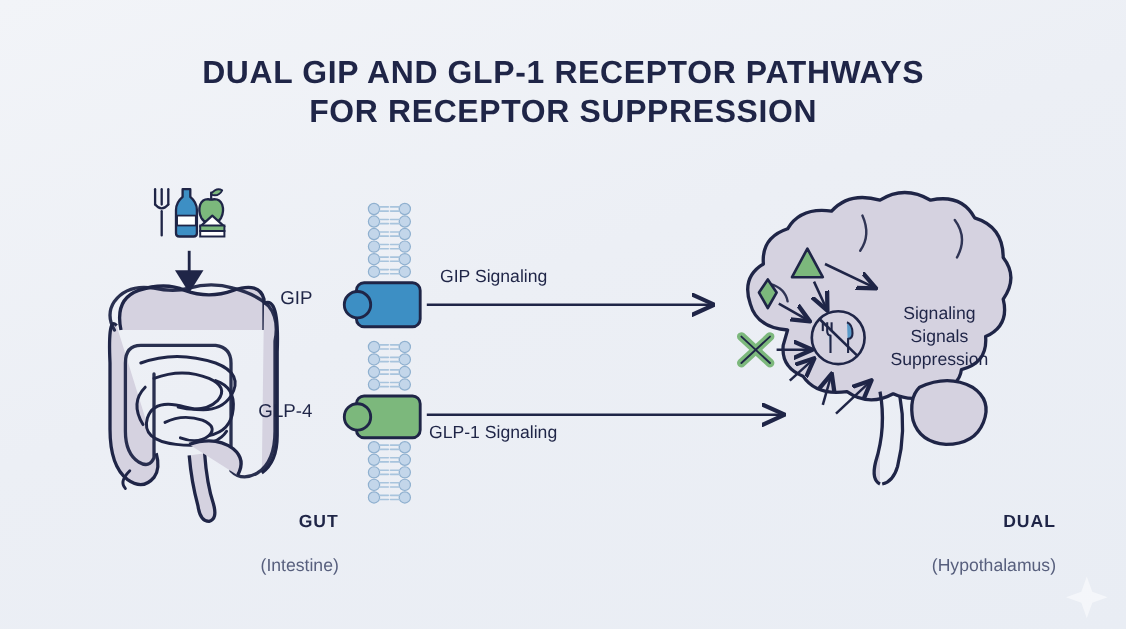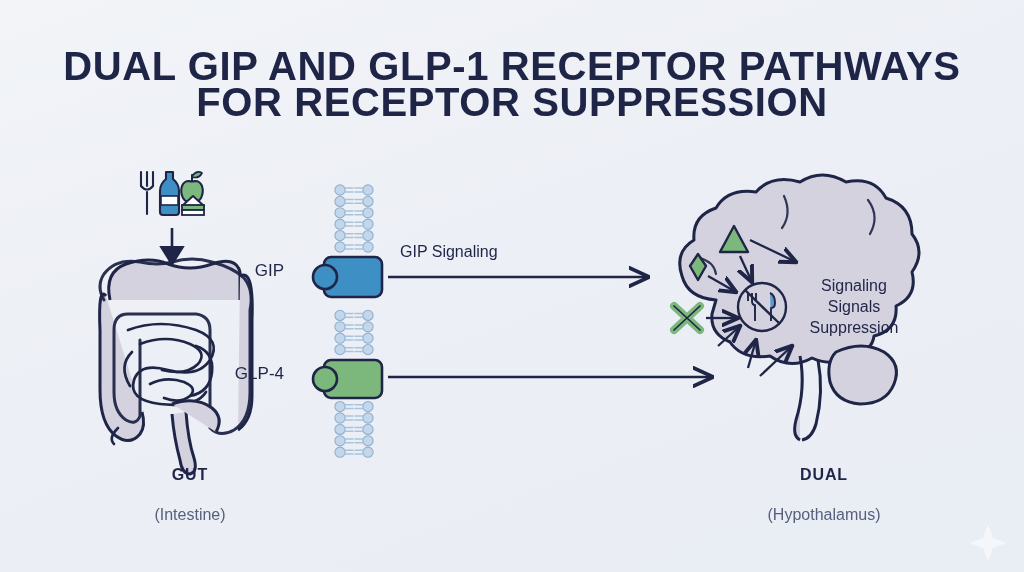--- a/index.html
+++ b/index.html
@@ -26,28 +26,28 @@
     height: 572px;
   }
   .ttl {
     position: absolute;
     left: 0;
     top: 48px;
     width: 1024px;
     text-align: center;
     color: #1f2547;
     font-weight: bold;
-    font-size: 40px;
+    font-size: 29px;
     letter-spacing: 0.6px;
     line-height: 36px;
   }
   .ttl div { display: block; }
   .cap {
     position: absolute;
-    text-align: center;
+    text-align: right;
     color: #1f2547;
   }
   .cap .big {
     font-weight: bold;
     font-size: 16px;
     letter-spacing: 0.9px;
     display: block;
   }
   .cap .sub {
     font-size: 16px;
@@ -334,20 +334,21 @@
 
     <g opacity="0.5">
       <path d="M988,524 L993,538 L1007,543 L993,548 L988,562 L983,548 L969,543 L983,538 Z" fill="#ffffff"></path>
     </g>
   </svg>
 
   <div class="rlabel" id="gip-label">GIP</div>
   <div class="rlabel" id="glp1-label">GLP-4</div>
 
   <div class="siglabel" id="gip-sig">GIP Signaling</div>
+  <div class="siglabel" id="glp1-sig">GLP-1 Signaling</div>
 
   <div id="brain-text">
     <span>Signaling</span>
     <span>Signals</span>
     <span>Suppression</span>
   </div>
 
   <div class="cap" id="gut-caption">
     <span class="big">GUT</span>
     <span class="sub">(Intestine)</span>

